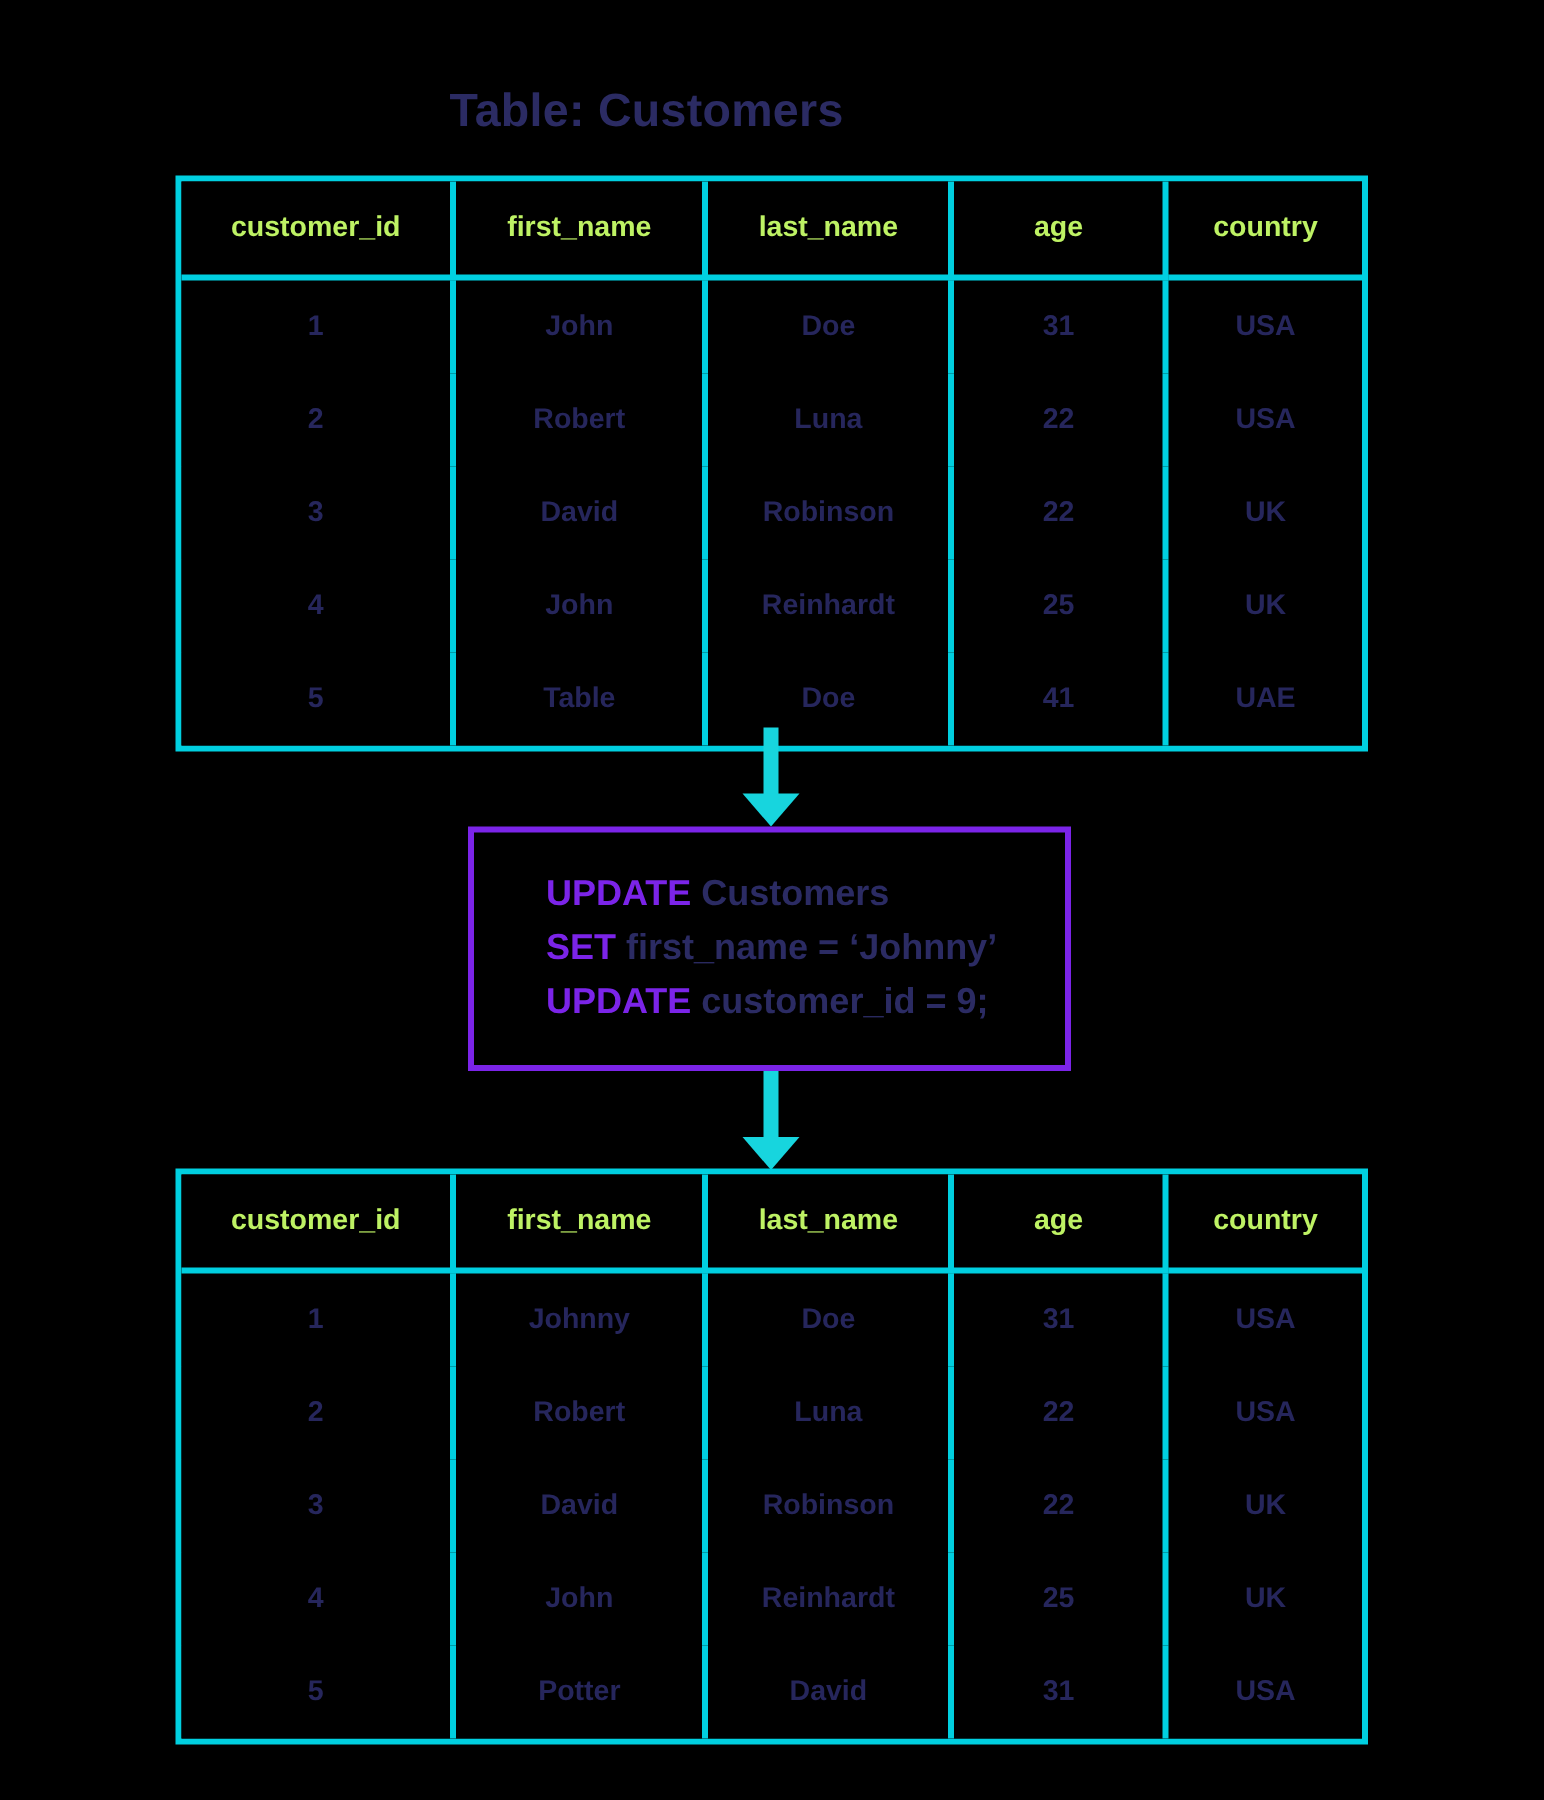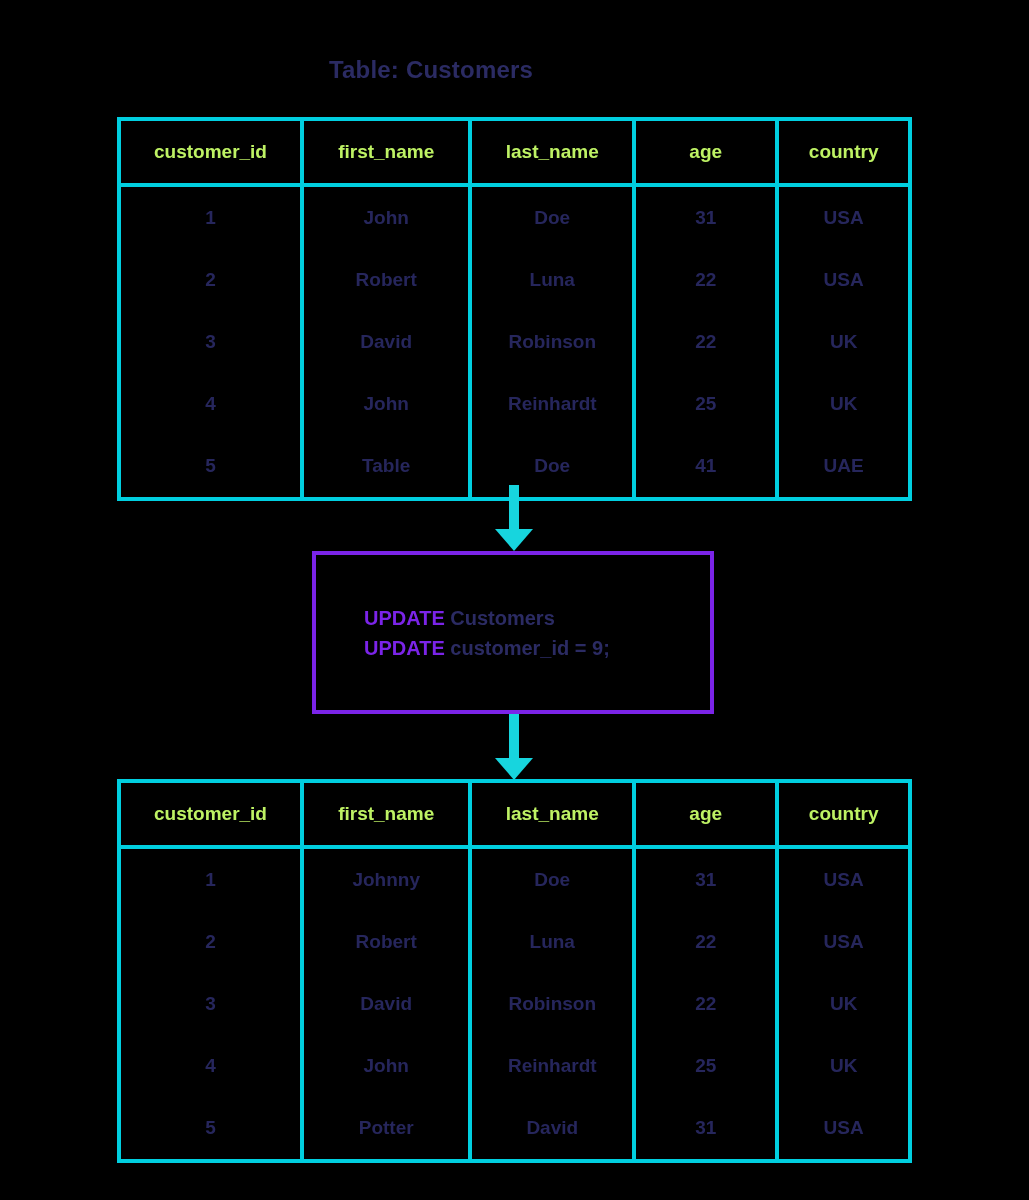--- a/index.html
+++ b/index.html
@@ -24,21 +24,21 @@
   }
 
   
   .diagram-title {
     position: absolute;
     left: 0;
     top: 56px;
     width: 862px;
     text-align: center;
     color: #2b2b63;
-    font-size: 24px;
+    font-size: 31px;
     font-weight: 700;
     letter-spacing: 0.2px;
   }
 
   
   .db-table {
     position: absolute;
     left: 117px;
     width: 795px;
     border: 4px solid #00cfe0;
@@ -95,21 +95,21 @@
   }
   .sql-lines {
     position: absolute;
     left: 48px;
     top: 50%;
     transform: translateY(-50%);
     line-height: 1.52;
   }
   .sql-line {
     white-space: nowrap;
-    font-size: 20px;
+    font-size: 24px;
     color: #2b2b63;
     font-weight: 600;
   }
   .kw {
     color: #7b24e8;
     font-weight: 800;
   }
 
   
   .arrow {
@@ -210,20 +210,23 @@
     <div class="shaft"></div>
     <div class="head"></div>
   </div>
 
   <div class="sql-box">
     <div class="sql-lines">
       <div class="sql-line">
         <span class="kw">UPDATE</span><span> Customers</span>
       </div>
       <div class="sql-line">
+        <span class="kw">SET</span><span> first_name = ‘Johnny’</span>
+      </div>
+      <div class="sql-line">
         <span class="kw">UPDATE</span><span> customer_id = 9;</span>
       </div>
     </div>
   </div>
 
   <div class="arrow" id="arrow-bottom">
     <div class="shaft"></div>
     <div class="head"></div>
   </div>
 

